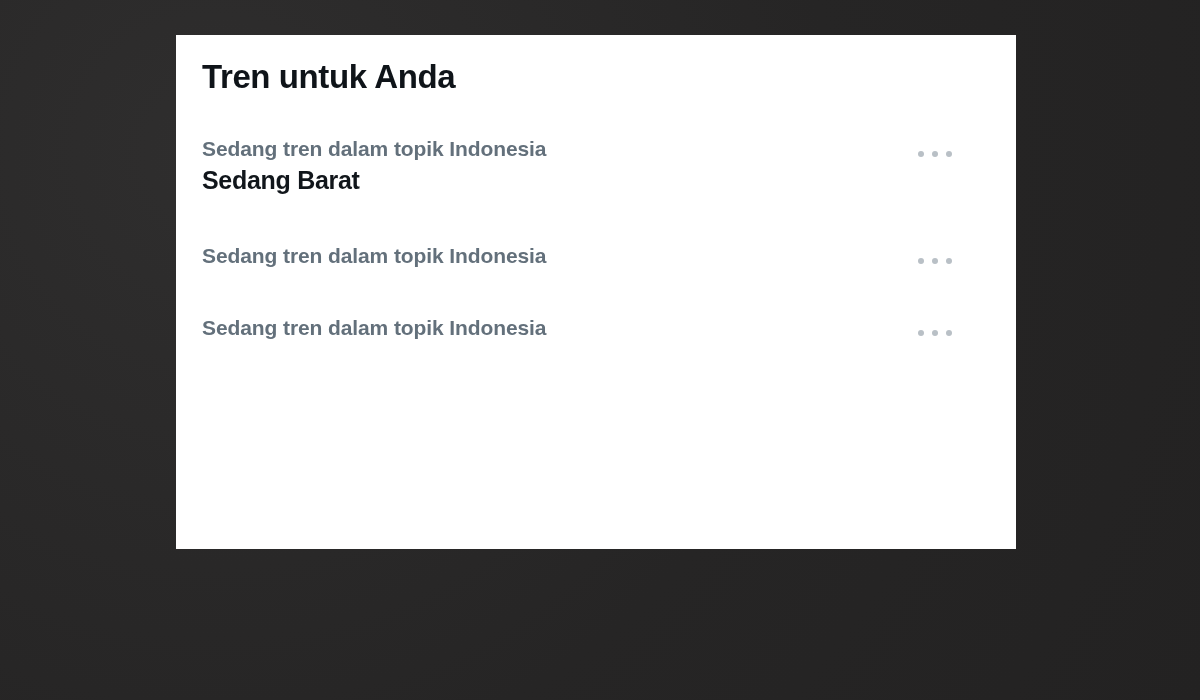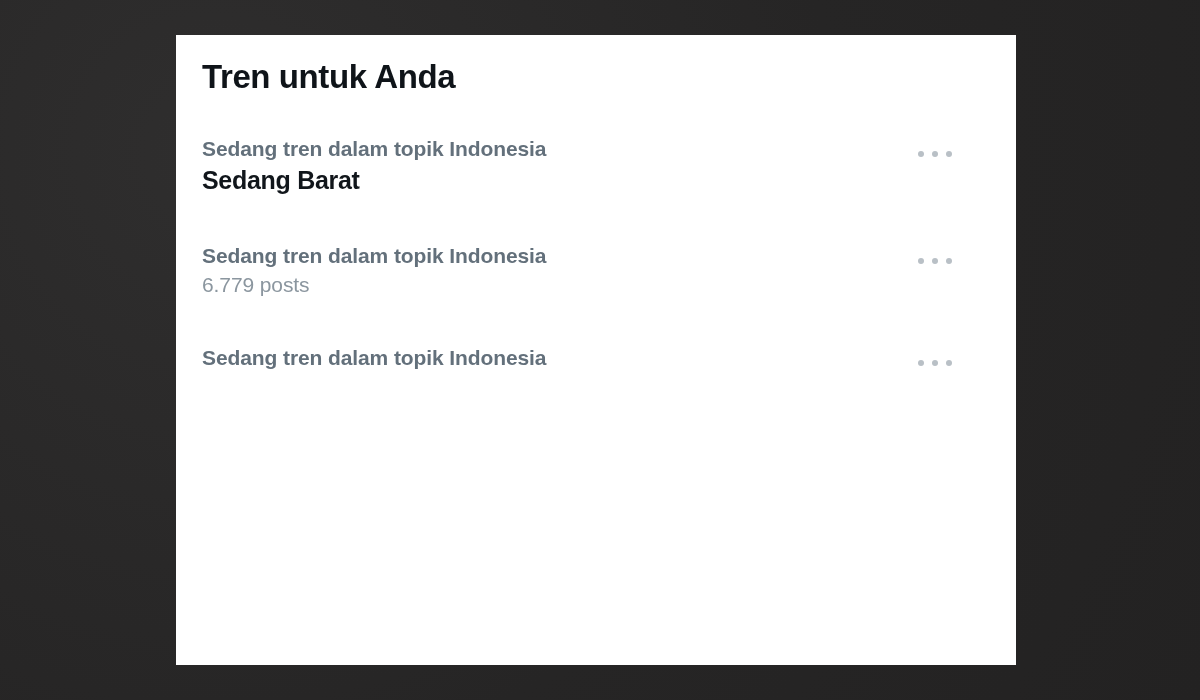--- a/index.html
+++ b/index.html
@@ -22,21 +22,21 @@
     background:
       radial-gradient(circle at 18% 22%, #2f2e2e 0%, #262525 55%, #232222 100%);
   }
 
   
   #trends-card {
     position: absolute;
     left: 176px;
     top: 35px;
     width: 840px;
-    height: 630px;
+    height: 514px;
     background: #ffffff;
     box-sizing: border-box;
     padding: 0 26px;
     overflow: hidden;
   }
 
   #panel-title {
     margin: 0;
     padding-top: 22px;
     font-size: 33px;
@@ -117,21 +117,20 @@
 
       <span class="more-menu">
         <span class="dot" style="background: rgb(185, 192, 198);"></span>
         <span class="dot" style="background: rgb(185, 192, 198);"></span>
         <span class="dot" style="background: rgb(185, 192, 198);"></span>
       </span>
     </div>
 
     <div class="trend-row">
       <div class="trend-category" style="color: rgb(99, 112, 123);">Sedang tren dalam topik Indonesia</div>
-      <div class="trend-count" style="color: rgb(139, 150, 159);">6.779 posts</div>
       <span class="more-menu">
         <span class="dot" style="background: rgb(185, 192, 198);"></span>
         <span class="dot" style="background: rgb(185, 192, 198);"></span>
         <span class="dot" style="background: rgb(185, 192, 198);"></span>
       </span>
     </div>
 
     <div class="trend-row">
       <div class="trend-category" style="color: rgb(99, 112, 123);">Sedang tren dalam topik Indonesia</div>
 

